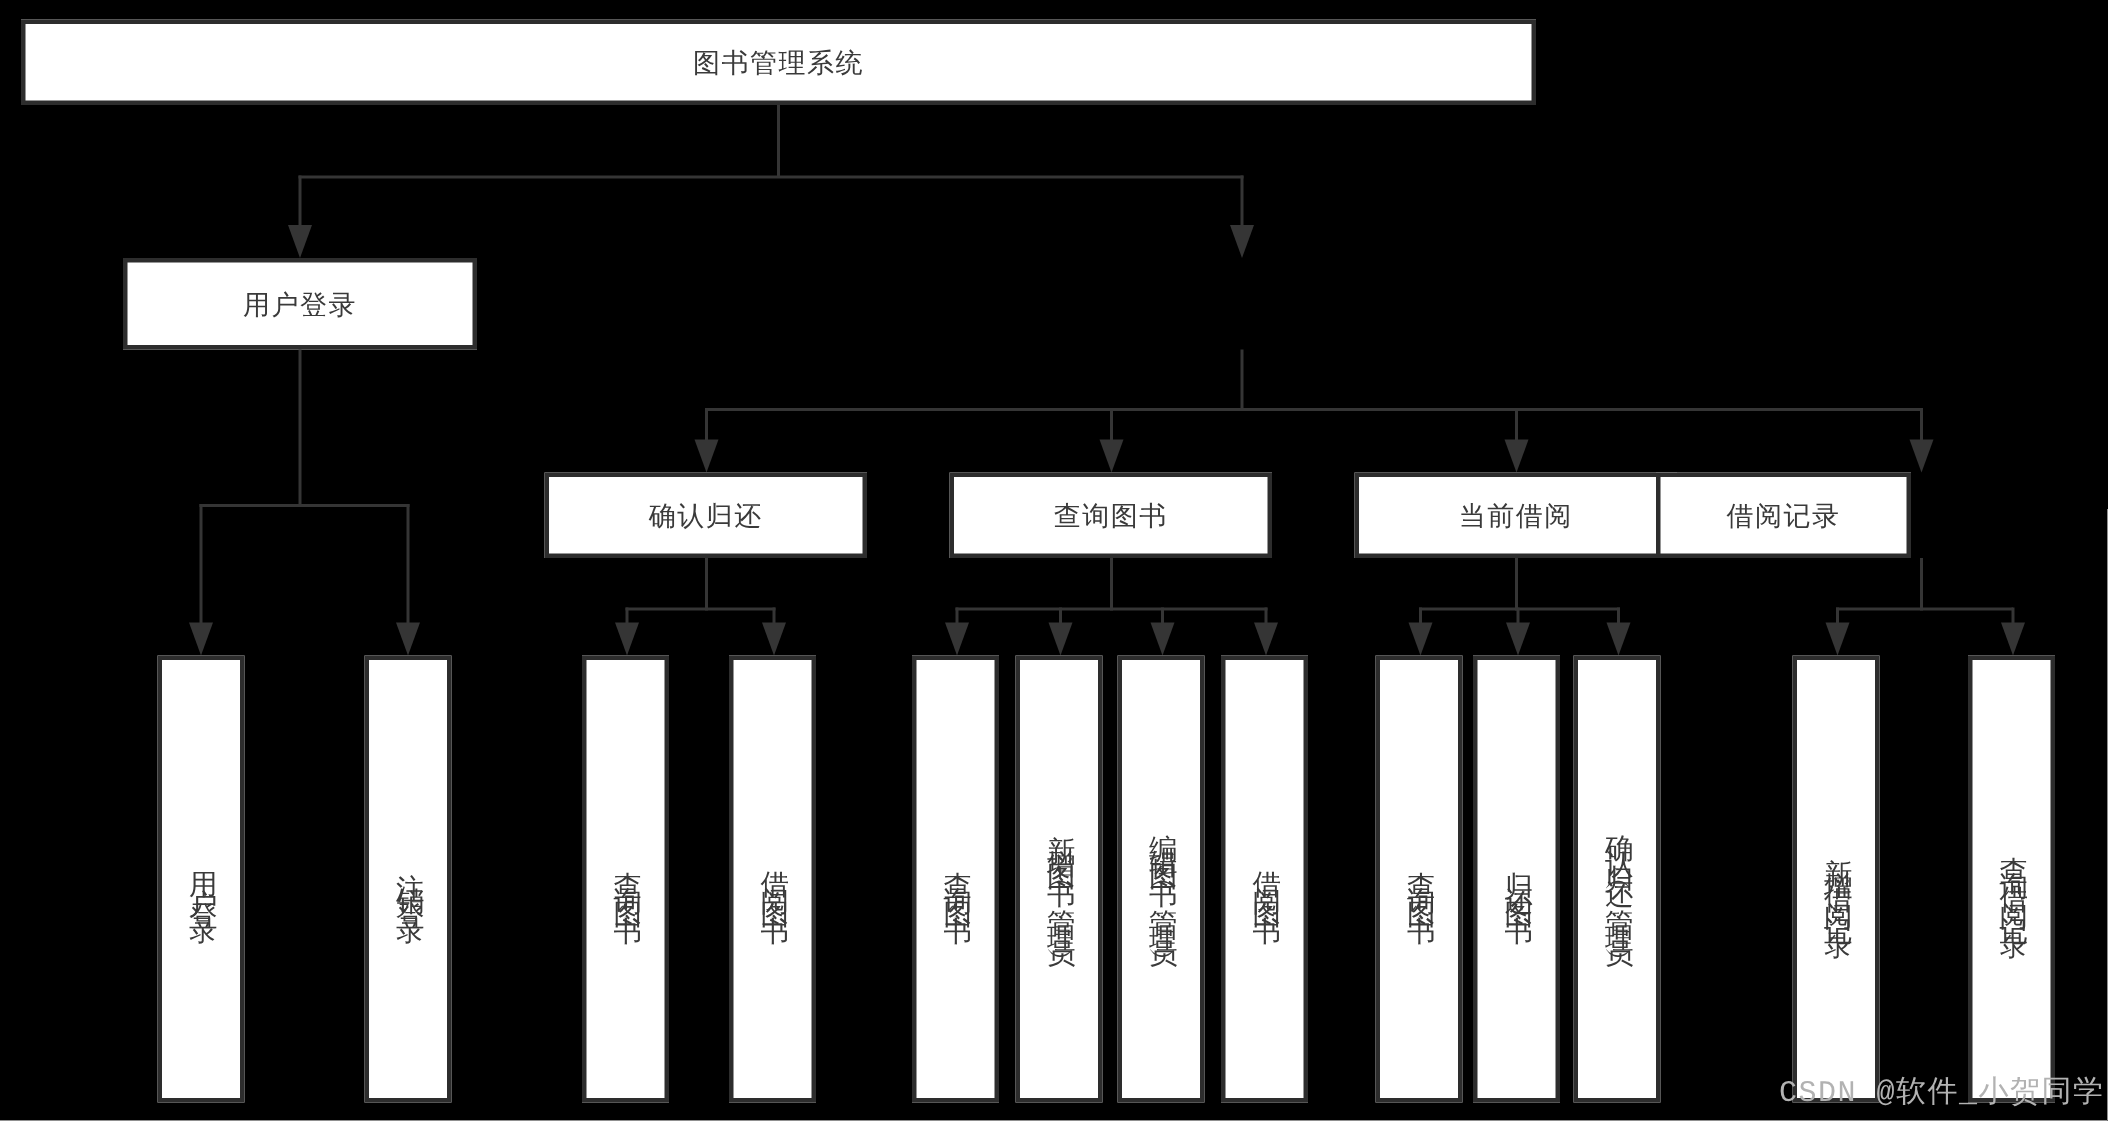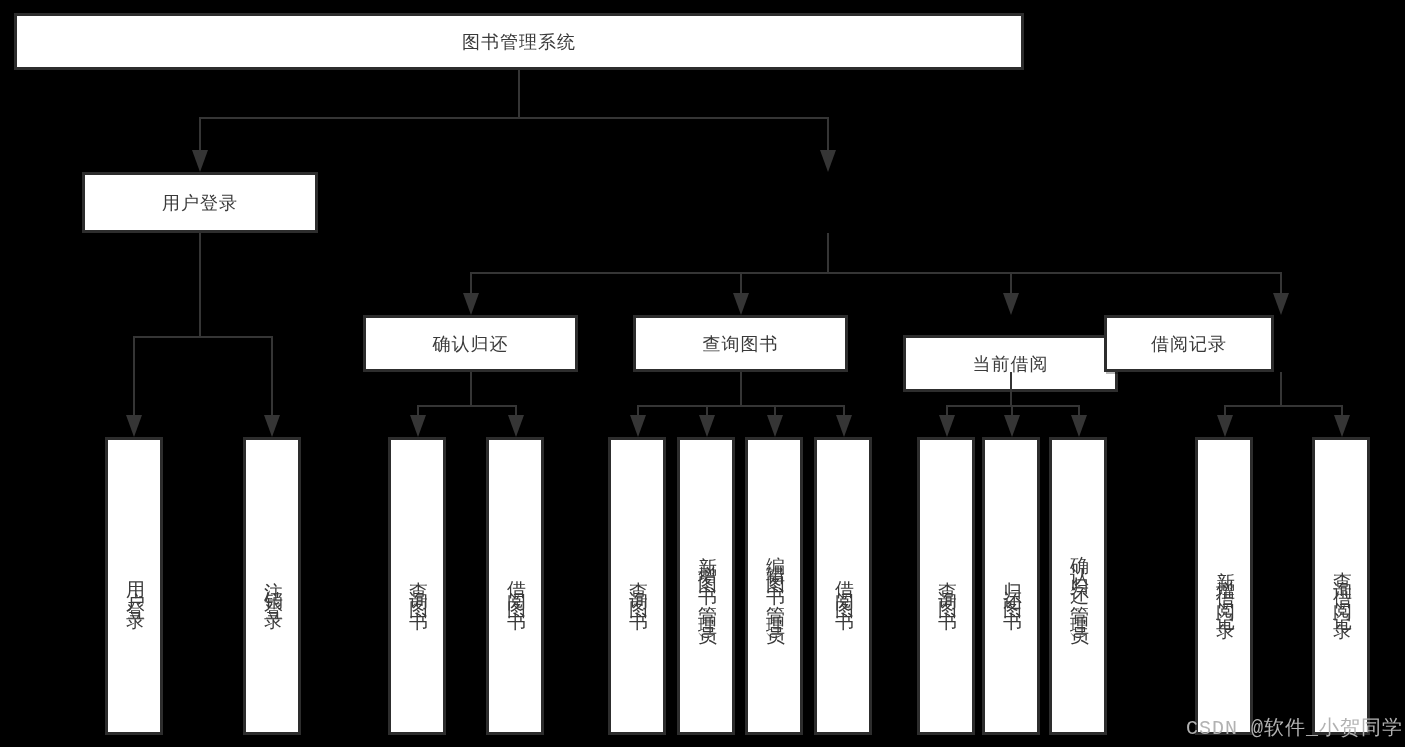--- a/index.html
+++ b/index.html
@@ -80,21 +80,21 @@
   <div class="tri" style="left:463px;top:293px;"></div>
   <div class="vline" style="left:740px;top:272px;height:25px;"></div>
   <div class="tri" style="left:733px;top:293px;"></div>
   <div class="vline" style="left:1010px;top:272px;height:25px;"></div>
   <div class="tri" style="left:1003px;top:293px;"></div>
   <div class="vline" style="left:1280px;top:272px;height:25px;"></div>
   <div class="tri" style="left:1273px;top:293px;"></div>
 
   <div class="box" style="left:363px;top:315px;width:215px;height:57px;">确认归还</div>
   <div class="box" style="left:633px;top:315px;width:215px;height:57px;">查询图书</div>
-  <div class="box" style="left:903px;top:315px;width:215px;height:57px;margin-top:20px;">当前借阅</div>
+  <div class="box" style="left:903px;top:315px;width:215px;height:57px;">当前借阅</div>
   <div class="box" style="left:1104px;top:315px;width:170px;height:57px;">借阅记录</div>
 
   <div class="vline" style="left:470px;top:372px;height:35px;"></div>
   <div class="hline" style="left:417px;top:405px;width:100px;"></div>
   <div class="vline" style="left:417px;top:405px;height:14px;"></div>
   <div class="tri" style="left:410px;top:415px;"></div>
   <div class="vline" style="left:515px;top:405px;height:14px;"></div>
   <div class="tri" style="left:508px;top:415px;"></div>
 
   <div class="vline" style="left:740px;top:372px;height:35px;"></div>

